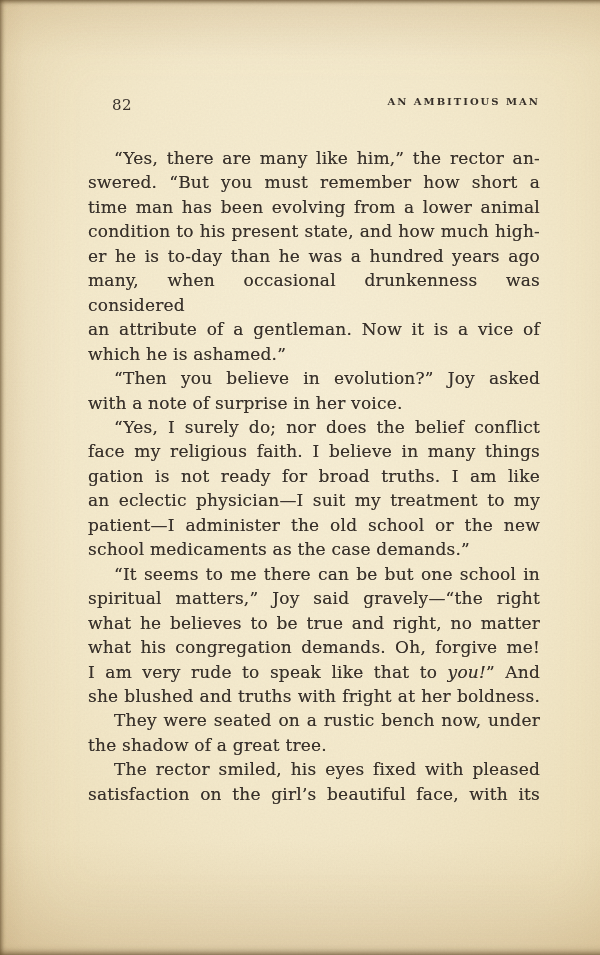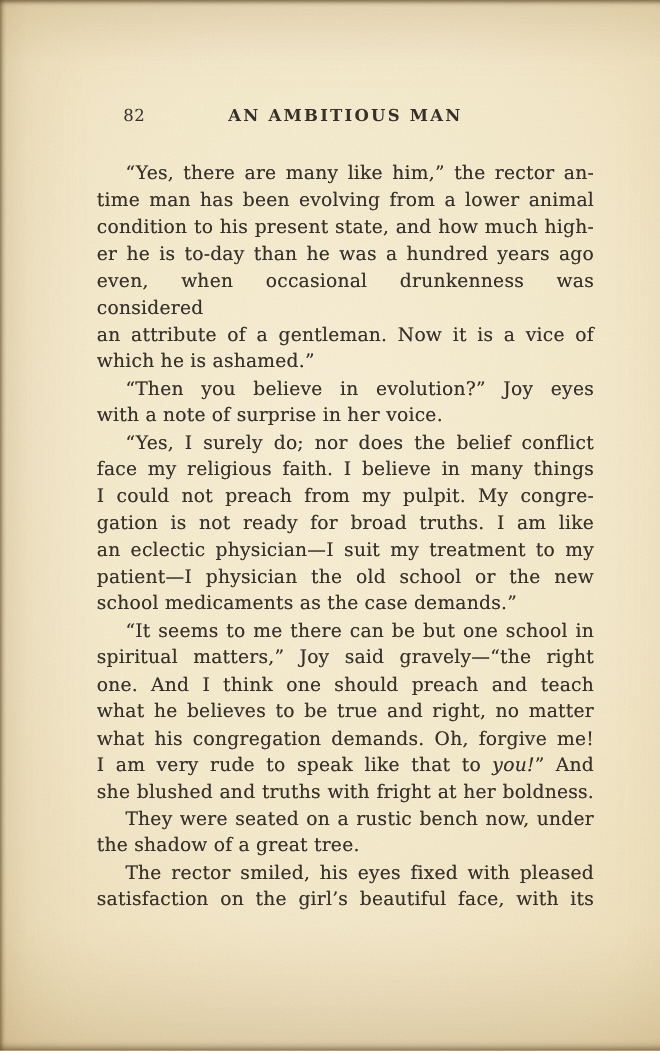--- a/index.html
+++ b/index.html
@@ -49,23 +49,23 @@
   }
   .pagenum {
     position: absolute;
     left: 24px;
     top: 0;
     font-size: 15px;
     letter-spacing: 0.5px;
   }
   .runhead {
     display: block;
-    text-align: center;
+    text-align: right;
     font-weight: bold;
-    font-size: 15px;
+    font-size: 10px;
     letter-spacing: 2px;
   }
   .body {
     margin-top: 32px;
     text-shadow: 0 0 0.5px rgba(55,48,42,0.55);
   }
   .line {
     font-size: 17px;
     line-height: 24.45px;
     letter-spacing: 0.2px;
@@ -92,47 +92,46 @@
 
     <div class="header">
       <span class="pagenum">82</span>
       <span class="runhead">AN AMBITIOUS MAN</span>
     </div>
 
     <div class="body">
 
       <div class="para">
         <div class="line first">“Yes, there are many like him,” the rector an-</div>
+        <div class="line">swered.  “But you must remember how short a</div>
         <div class="line">time man has been evolving from a lower animal</div>
         <div class="line">condition to his present state, and how much high-</div>
         <div class="line">er he is to-day than he was a hundred years ago</div>
-        <div class="line">even, when occasional drunkenness was considered</div>
+        <div class="line">many, when occasional drunkenness was considered</div>
         <div class="line">an attribute of a gentleman.  Now it is a vice of</div>
         <div class="line end">which he is ashamed.”</div>
       </div>
 
       <div class="para">
-        <div class="line first">“Then you believe in evolution?” Joy eyes</div>
+        <div class="line first">“Then you believe in evolution?” Joy asked</div>
         <div class="line end">with a note of surprise in her voice.</div>
       </div>
 
       <div class="para">
         <div class="line first">“Yes, I surely do; nor does the belief conflict</div>
         <div class="line">face my religious faith.  I believe in many things</div>
-        <div class="line">I could not preach from my pulpit.  My congre-</div>
         <div class="line">gation is not ready for broad truths.  I am like</div>
         <div class="line">an eclectic physician—I suit my treatment to my</div>
-        <div class="line">patient—I physician the old school or the new</div>
+        <div class="line">patient—I administer the old school or the new</div>
         <div class="line end">school medicaments as the case demands.”</div>
       </div>
 
       <div class="para">
         <div class="line first">“It seems to me there can be but one school in</div>
         <div class="line">spiritual matters,” Joy said gravely—“the right</div>
-        <div class="line">one.  And I think one should preach and teach</div>
         <div class="line">what he believes to be true and right, no matter</div>
         <div class="line">what his congregation demands.  Oh, forgive me!</div>
         <div class="line"><span>I am very rude to speak like that to </span><em>you!</em><span>”  And</span></div>
         <div class="line">she blushed and truths with fright at her boldness.</div>
       </div>
 
       <div class="para">
         <div class="line first">They were seated on a rustic bench now, under</div>
         <div class="line end">the shadow of a great tree.</div>
       </div>

